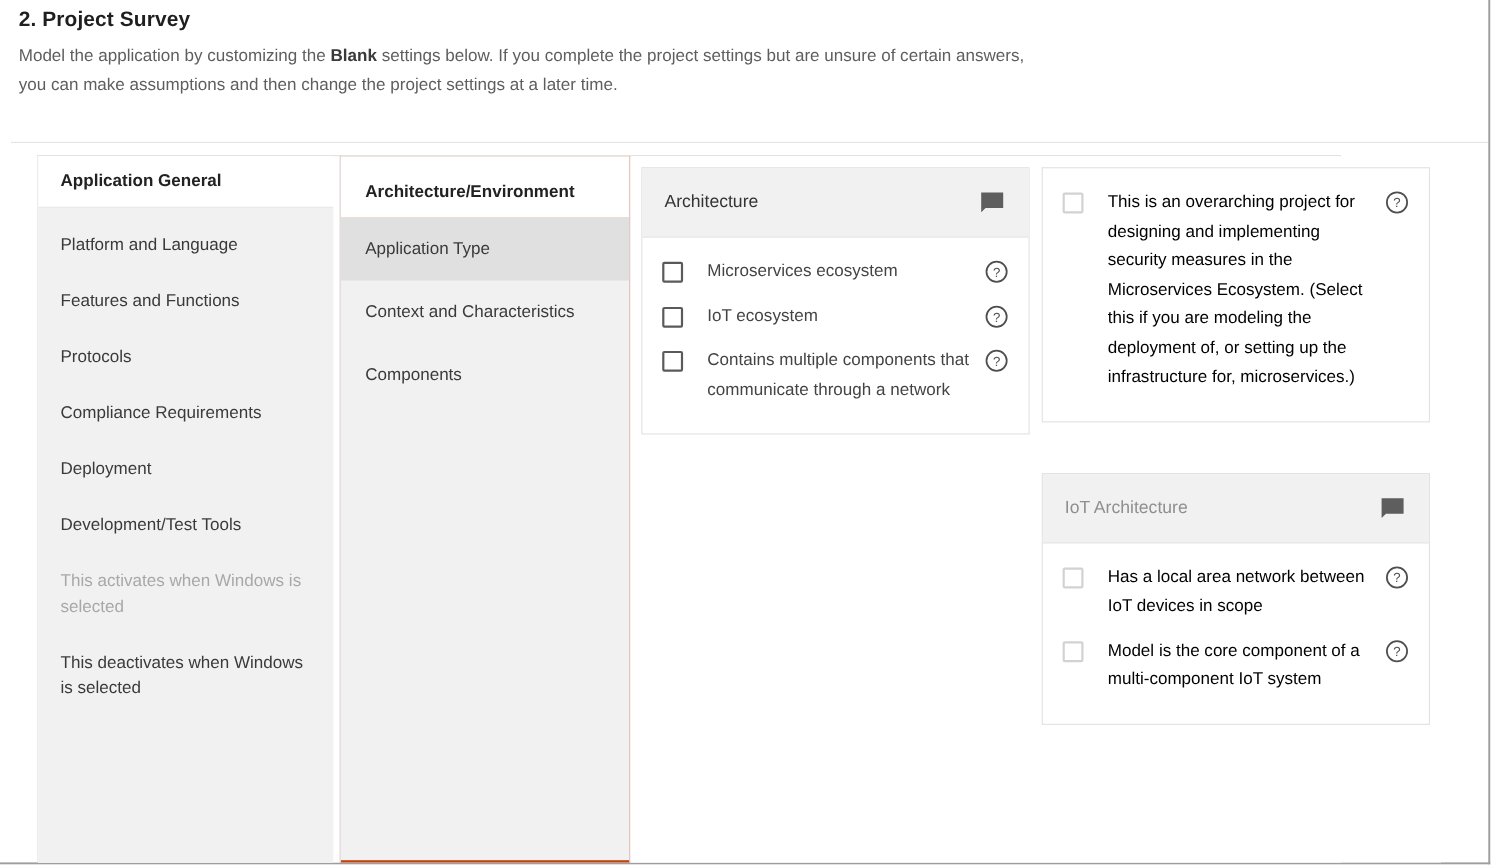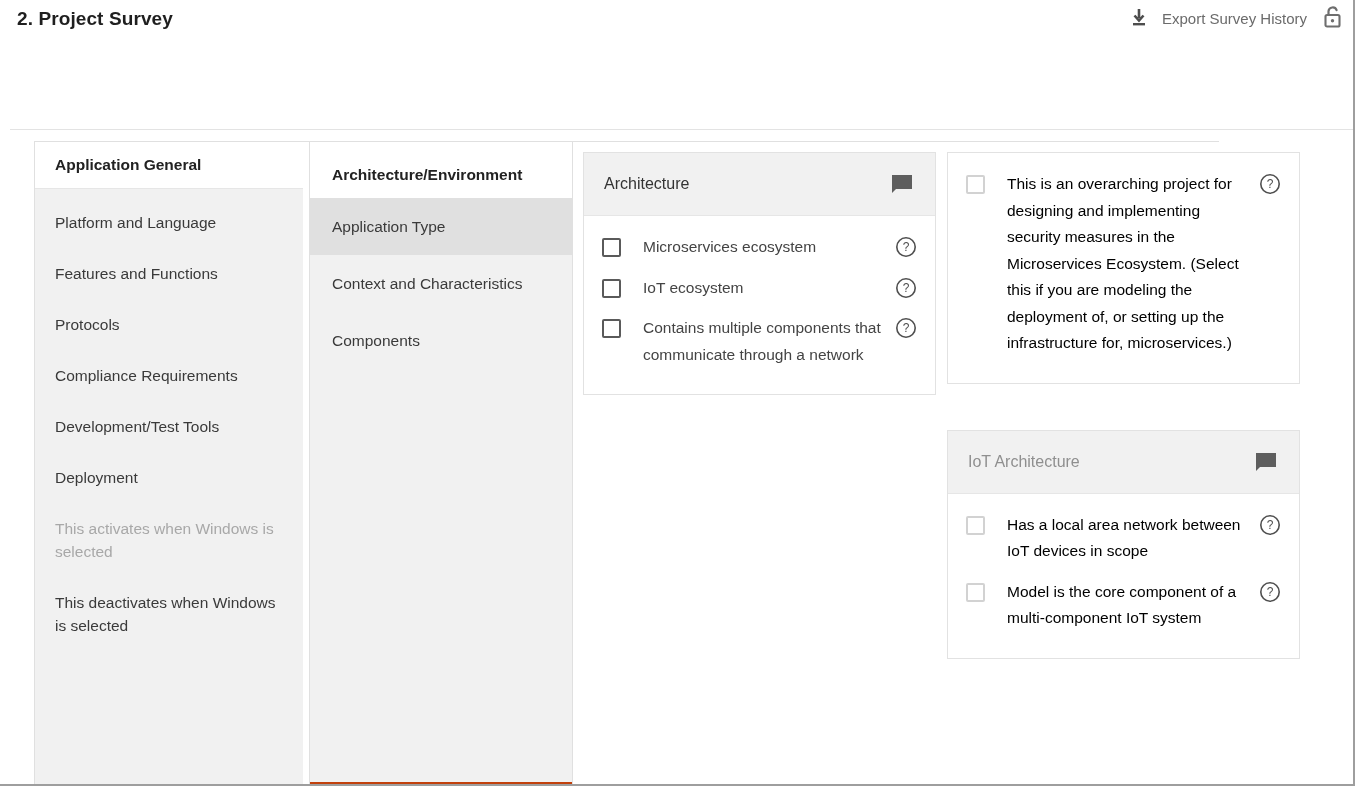--- a/index.html
+++ b/index.html
@@ -213,53 +213,38 @@
   svg { display: block; }
 </style>
 </head>
 <body>
 
 <div id="page">
 
   <div class="header">
     <div class="page-title">2. Project Survey</div>
 
-
-    <div class="header-actions">
-      <div class="export-group">
-        <span class="icon-btn">
-          <svg width="22" height="24" viewBox="0 0 22 24">
-            <path d="M11 3 L11 12 M6.5 9.5 L11 14.5 L15.5 9.5" stroke="#4d4d4d" stroke-width="2.6" fill="none" stroke-linecap="butt"></path>
-            <rect x="5" y="17" width="12" height="2.4" fill="#4d4d4d"></rect>
-          </svg>
-        </span>
-        <span class="export-label">Export Survey History</span>
-      </div>
-      <span class="icon-btn">
-        <svg width="24" height="28" viewBox="0 0 24 28">
-          <path d="M7.5 11 L7.5 7.2 A4.2 4.2 0 0 1 15.6 6.2" stroke="#6e6e6e" stroke-width="2.2" fill="none" stroke-linecap="round"></path>
-          <rect x="4.5" y="11" width="14" height="11.5" rx="1.6" ry="1.6" stroke="#6e6e6e" stroke-width="2.1" fill="none"></rect>
-          <circle cx="11.5" cy="16.7" r="1.7" fill="#6e6e6e"></circle>
-        </svg>
-      </span>
+    <div class="page-desc">
+      <span>Model the application by customizing the </span><b>Blank</b><span> settings below. If you complete the project settings but are unsure of certain answers, you can make assumptions and then change the project settings at a later time.</span>
     </div>
+
   </div>
 
   <div class="body-wrap">
     <div class="outer-box">
 
       <div class="nav-col-1">
         <div class="nav-head">Application General</div>
         <div class="nav-list">
           <div class="nav-item">Platform and Language</div>
           <div class="nav-item">Features and Functions</div>
           <div class="nav-item">Protocols</div>
           <div class="nav-item">Compliance Requirements</div>
+          <div class="nav-item">Deployment</div>
           <div class="nav-item">Development/Test Tools</div>
-          <div class="nav-item">Deployment</div>
           <div class="nav-item disabled">This activates when Windows is selected</div>
           <div class="nav-item">This deactivates when Windows is selected</div>
         </div>
       </div>
 
       <div class="nav-col-2">
         <div class="nav-head">Architecture/Environment</div>
         <div class="nav-list">
           <div class="nav-item active-row">Application Type</div>
           <div class="nav-item">Context and Characteristics</div>

